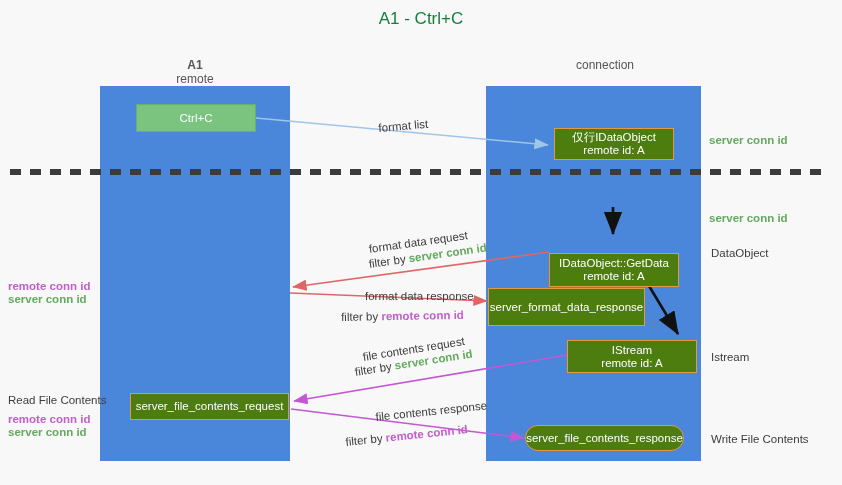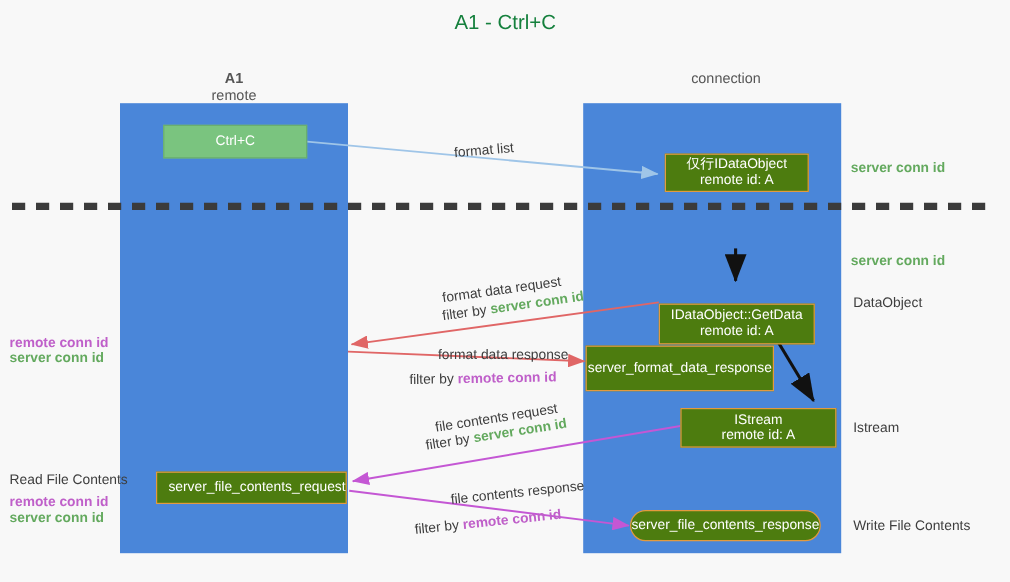--- a/index.html
+++ b/index.html
@@ -127,21 +127,21 @@
   <div class="abs box orange" style="left:567px;top:340px;width:130px;height:33px;flex-direction:column;">
     <span>IStream</span>
     <span class="l2">remote id: A</span>
   </div>
 
 
   <div class="abs box orange" style="left:488px;top:288px;width:157px;height:38px;">
     <span>server_format_data_response</span>
   </div>
 
-  <div class="abs box orange" style="left:130px;top:393px;width:159px;height:27px;justify-content:flex-end;">
+  <div class="abs box orange" style="left:130px;top:393px;width:159px;height:27px;">
     <span>server_file_contents_request</span>
   </div>
 
   <div class="abs box orange" style="left:525px;top:425px;width:159px;height:26px;border-radius:13px;">
     <span>server_file_contents_response</span>
   </div>
 
   <div class="abs flow" style="left:378px;top:122px;transform:rotate(-5deg);">
     <span>format list</span>
   </div>

